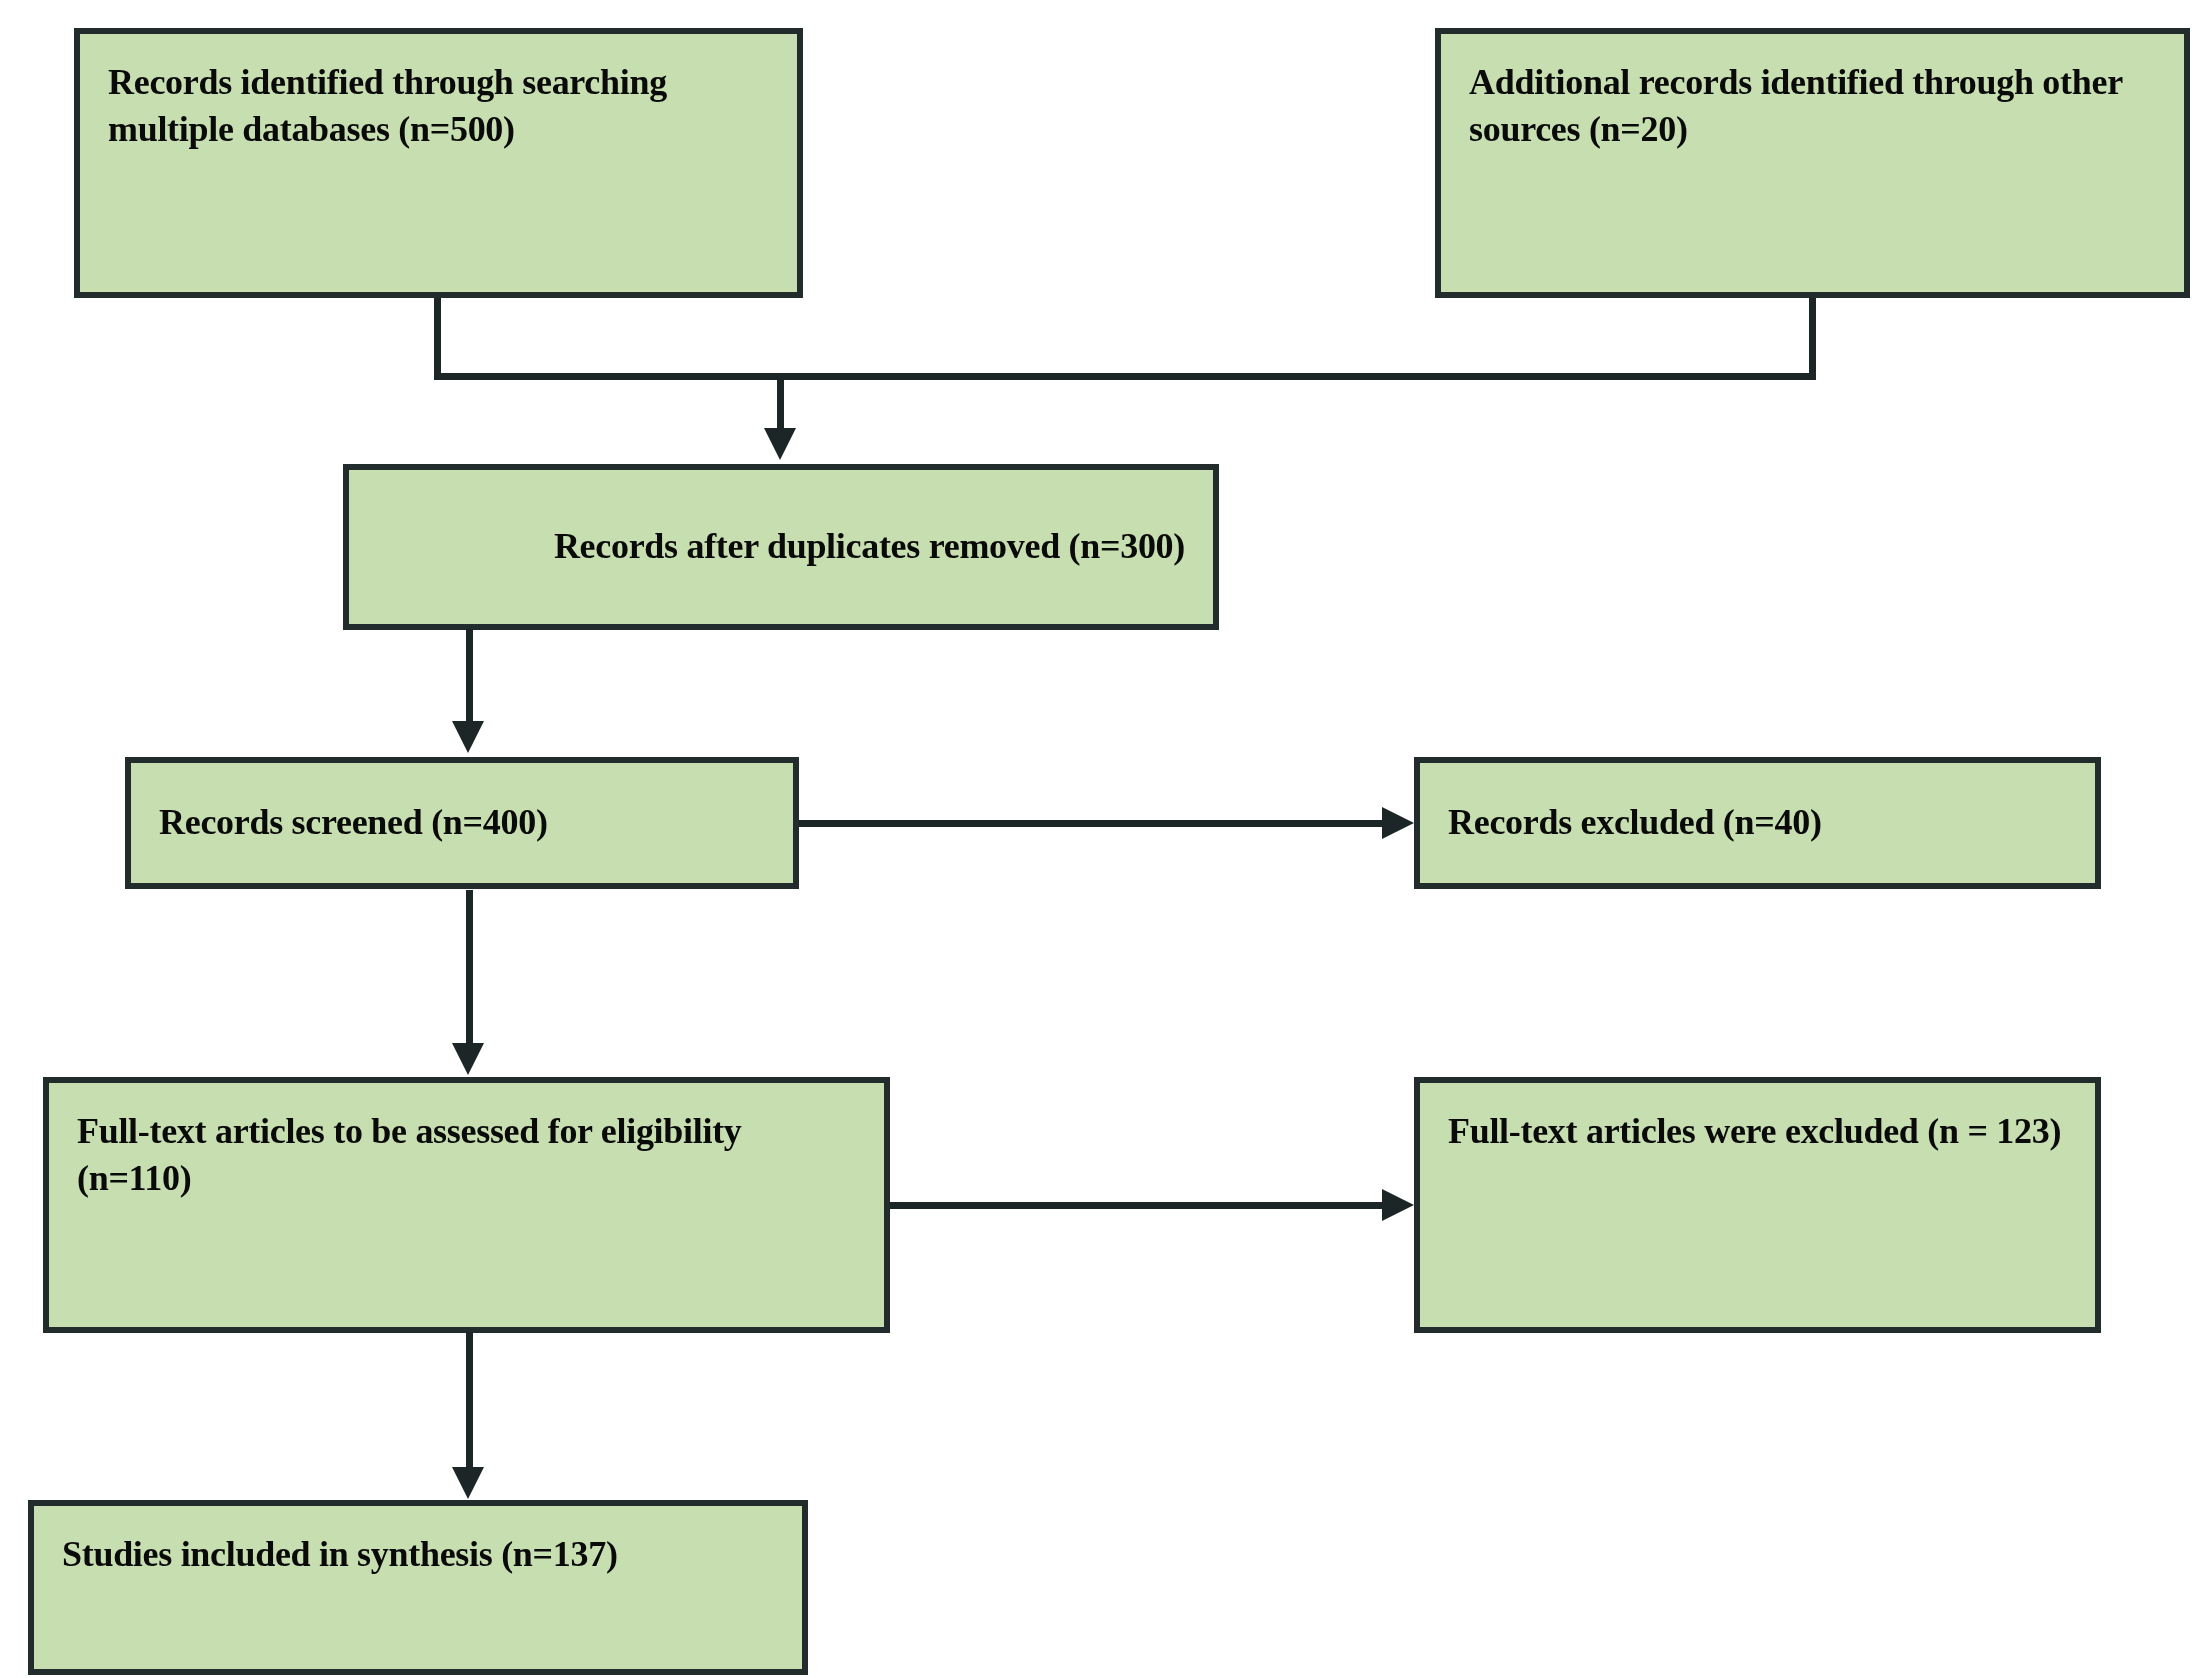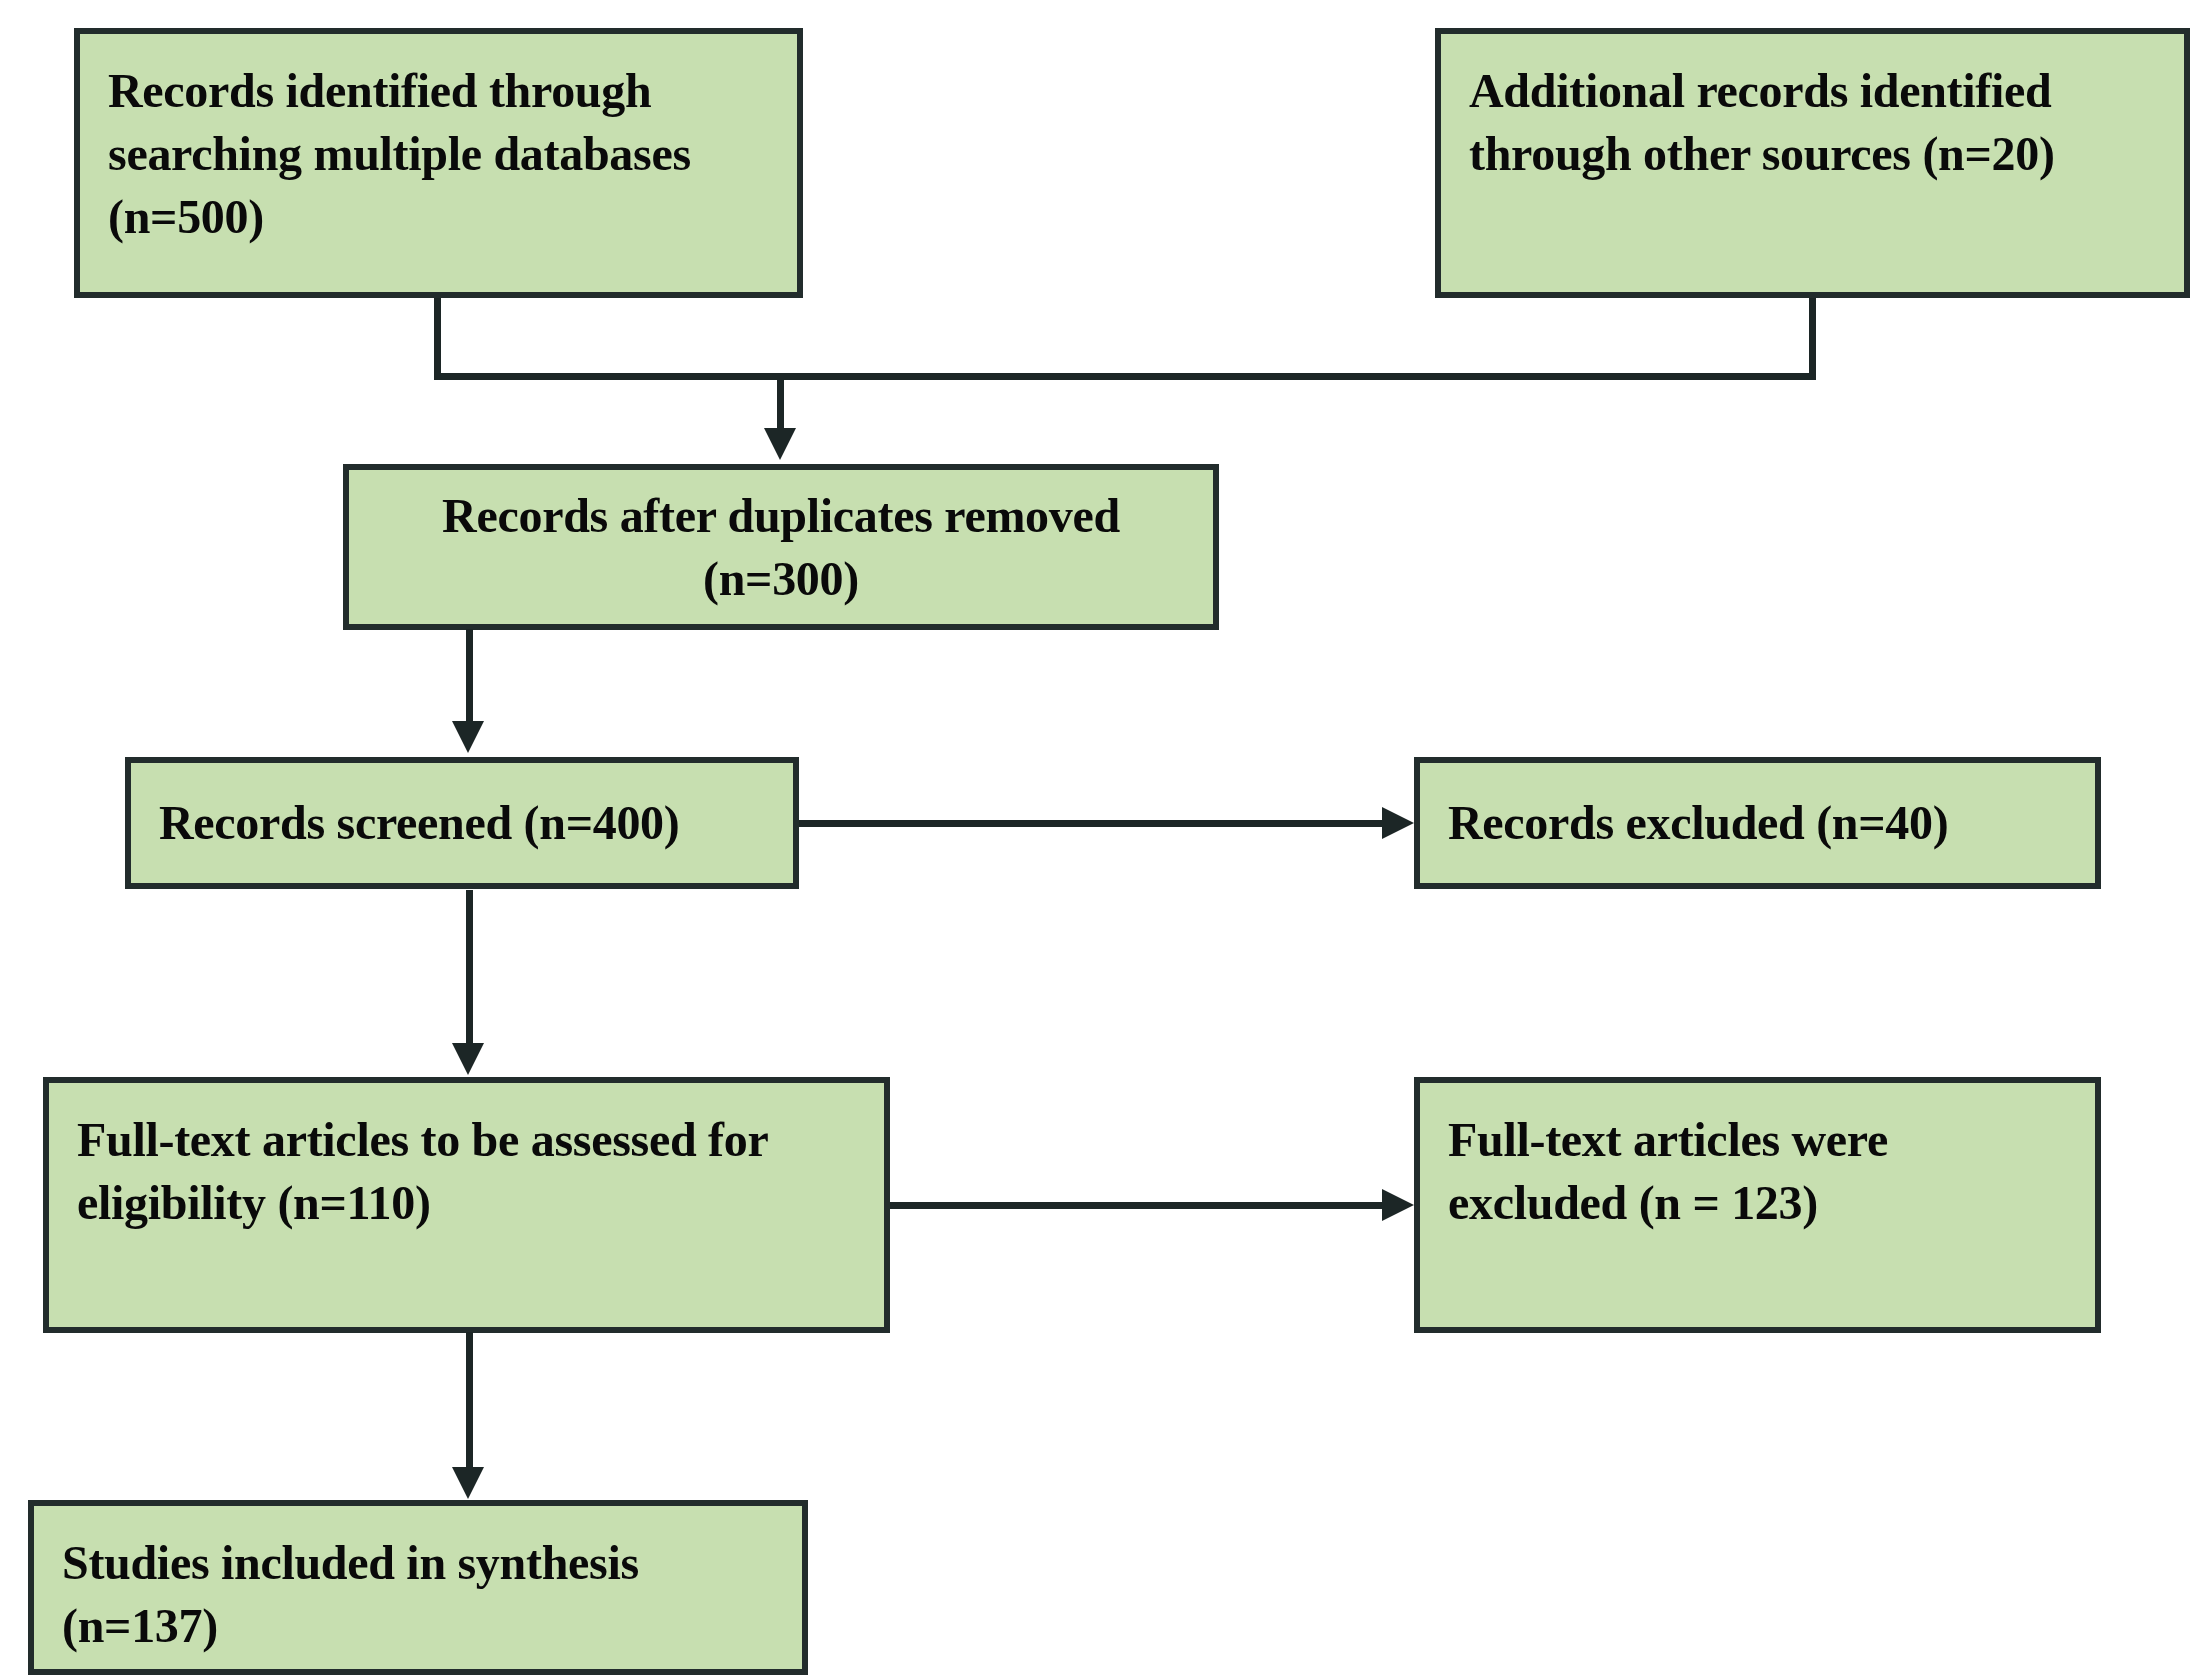--- a/index.html
+++ b/index.html
@@ -20,27 +20,27 @@
     position: absolute;
     box-sizing: border-box;
     background: #c7dfb0;
     border: 6.6px solid #222c2c;
     display: flex;
     flex-direction: column;
     justify-content: flex-start;
     padding: 24.6px 28px 19px 28px;
   }
   .flow-box.center-text {
-    align-items: flex-start;
+    align-items: flex-end;
     text-align: center;
   }
   .flow-box .box-text {
     font-family: "Liberation Serif", "DejaVu Serif", serif;
     font-weight: bold;
-    font-size: 48px;
+    font-size: 36px;
     line-height: 1.32;
     color: #0a0a0a;
     letter-spacing: -0.3px;
     white-space: pre-line;
   }
   .flow-box.vcenter {
     justify-content: center;
     padding-top: 0;
     padding-bottom: 0;
   }

